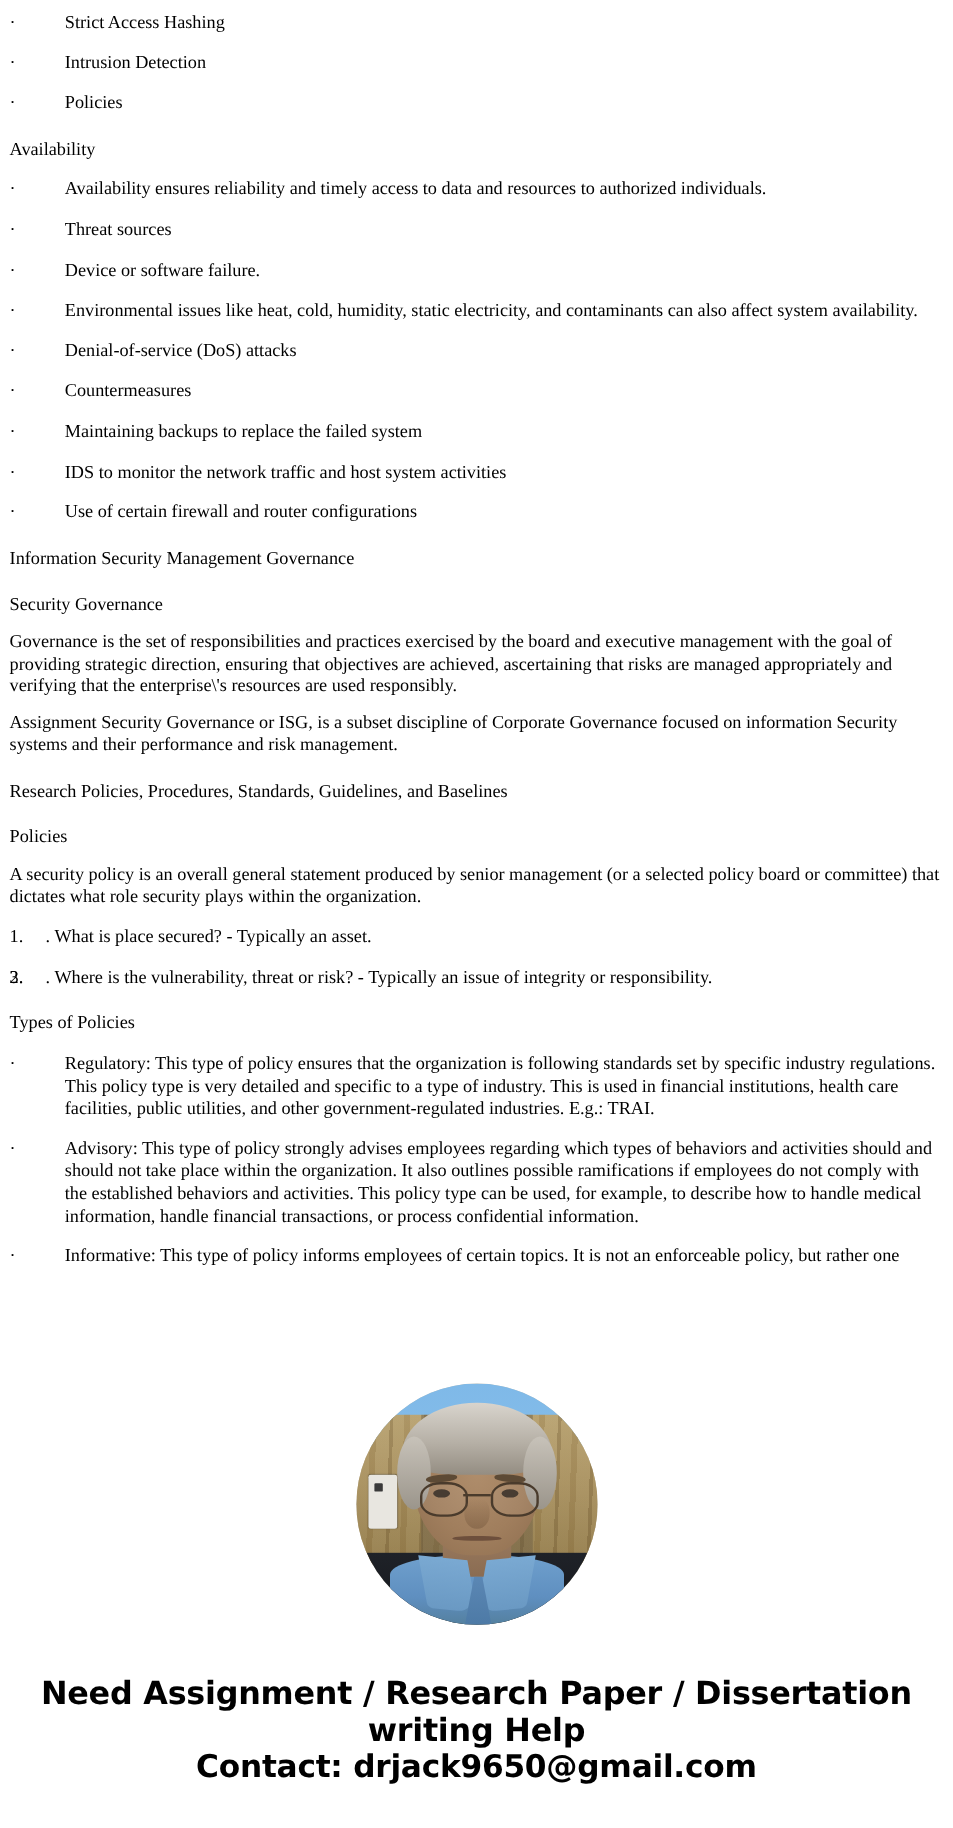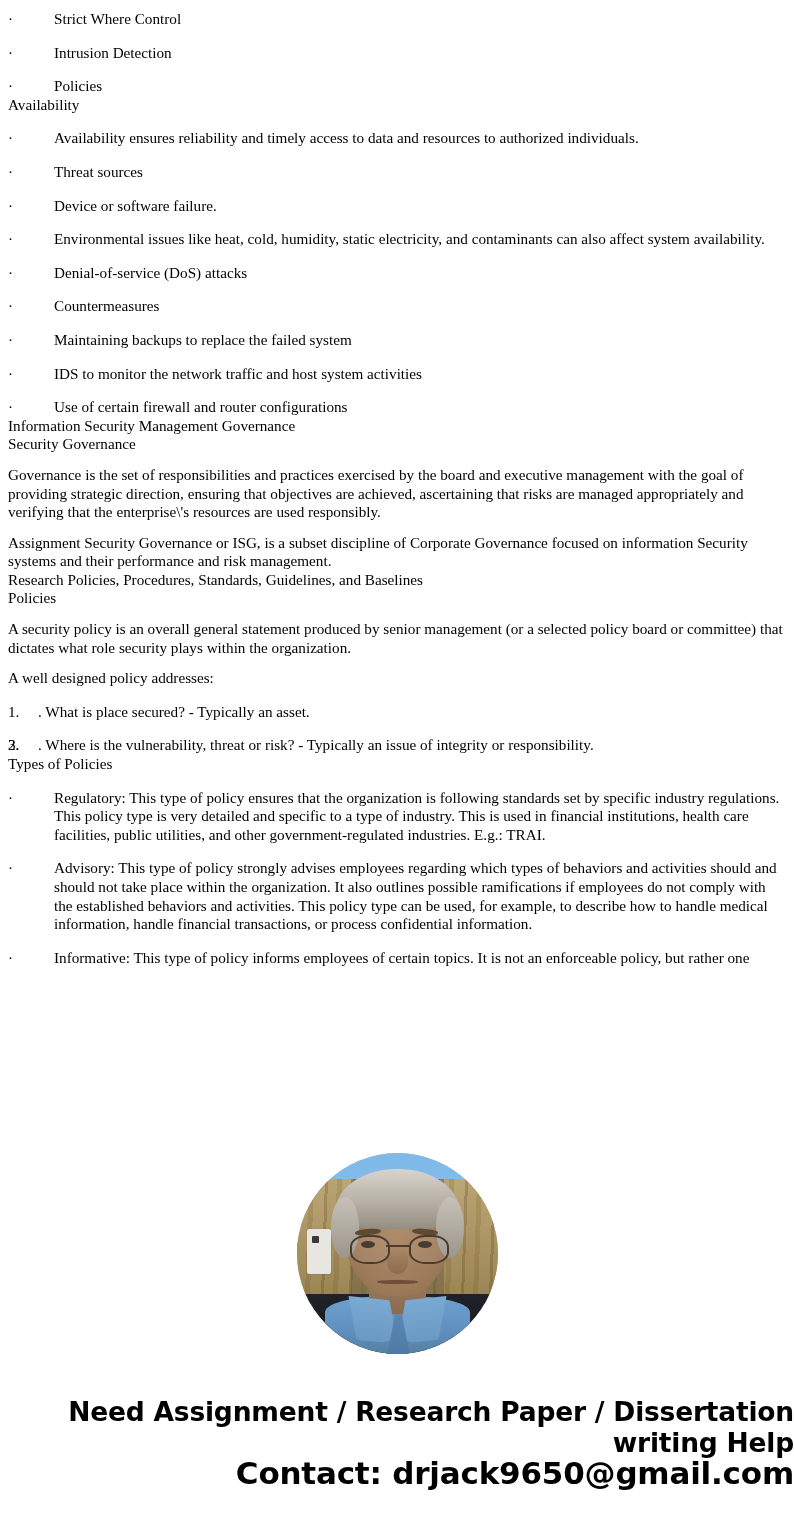--- a/index.html
+++ b/index.html
@@ -34,21 +34,21 @@
   .blk {
     font-size: 15.2px;
     line-height: 18.6px;
     margin: 0;
     padding: 0;
     text-align: left;
   }
   
   .para        { margin-top: 12px; }
   .para:first-child { margin-top: 0; }
-  .head        { margin-top: 0; }
+  .head        { margin-top: 20px; }
   .bullet      { margin-top: 15px; position: relative; padding-left: 46px; }
   .bullet .mk  { position: absolute; left: 0; top: 0; width: 46px; }
   .num         { margin-top: 15px; position: relative; padding-left: 30px; }
   .num .mk     { position: absolute; left: 0; top: 0; width: 30px; }
 
   
   #doc-inner > .blk:first-child { margin-top: 10px; }
 
   
   #photo-wrap {
@@ -167,54 +167,53 @@
     position: absolute; left: 40%; top: 63%; width: 20%; height: 2.4%;
     background: #6d4f3c; border-radius: 40%;
   }
 
   
   #promo {
     position: absolute;
     left: 0;
     top: 1396px;
     width: 794px;
-    text-align: right;
+    text-align: center;
     font-family: "DejaVu Sans", "Liberation Sans", sans-serif;
     font-weight: bold;
     color: #000000;
   }
   #promo .l1 { font-size: 26.5px; line-height: 31px; letter-spacing: -0.2px; }
-  #promo .l2 { font-size: 31px; line-height: 31px; letter-spacing: -0.2px; }
+  #promo .l2 { font-size: 26px; line-height: 31px; letter-spacing: -0.2px; }
 </style>
 </head>
 <body>
 
 <div id="doc-area">
   <div id="doc-inner">
-      <div class="blk bullet"><span class="mk">·</span><span>Strict Where Control</span></div>
+      <div class="blk bullet"><span class="mk">·</span><span>Strict Access Hashing</span></div>
       <div class="blk bullet"><span class="mk">·</span><span>Intrusion Detection</span></div>
       <div class="blk bullet"><span class="mk">·</span><span>Policies</span></div>
       <div class="blk head">Availability</div>
       <div class="blk bullet"><span class="mk">·</span><span>Availability ensures reliability and timely access to data and resources to authorized individuals.</span></div>
       <div class="blk bullet"><span class="mk">·</span><span>Threat sources</span></div>
       <div class="blk bullet"><span class="mk">·</span><span>Device or software failure.</span></div>
       <div class="blk bullet"><span class="mk">·</span><span>Environmental issues like heat, cold, humidity, static electricity, and contaminants can also affect system availability.</span></div>
       <div class="blk bullet"><span class="mk">·</span><span>Denial-of-service (DoS) attacks</span></div>
       <div class="blk bullet"><span class="mk">·</span><span>Countermeasures</span></div>
       <div class="blk bullet"><span class="mk">·</span><span>Maintaining backups to replace the failed system</span></div>
       <div class="blk bullet"><span class="mk">·</span><span>IDS to monitor the network traffic and host system activities</span></div>
       <div class="blk bullet"><span class="mk">·</span><span>Use of certain firewall and router configurations</span></div>
       <div class="blk head">Information Security Management Governance</div>
       <div class="blk head">Security Governance</div>
       <div class="blk para">Governance is the set of responsibilities and practices exercised by the board and executive management with the goal of providing strategic direction, ensuring that objectives are achieved, ascertaining that risks are managed appropriately and verifying that the enterprise\'s resources are used responsibly.</div>
       <div class="blk para">Assignment Security Governance or ISG, is a subset discipline of Corporate Governance focused on information Security systems and their performance and risk management.</div>
       <div class="blk head">Research Policies, Procedures, Standards, Guidelines, and Baselines</div>
       <div class="blk head">Policies</div>
       <div class="blk para">A security policy is an overall general statement produced by senior management (or a selected policy board or committee) that dictates what role security plays within the organization.</div>
-      <div class="blk para">A well designed policy addresses:</div>
       <div class="blk num"><span class="mk">1.</span><span>. What is place secured? - Typically an asset.</span></div>
       <div class="blk num"><span class="mk">2.</span></div>
       <div class="blk num"><span class="mk">3.</span><span>. Where is the vulnerability, threat or risk? - Typically an issue of integrity or responsibility.</span></div>
       <div class="blk head">Types of Policies</div>
       <div class="blk bullet"><span class="mk">·</span><span>Regulatory: This type of policy ensures that the organization is following standards set by specific industry regulations. This policy type is very detailed and specific to a type of industry. This is used in financial institutions, health care facilities, public utilities, and other government-regulated industries. E.g.: TRAI.</span></div>
       <div class="blk bullet"><span class="mk">·</span><span>Advisory: This type of policy strongly advises employees regarding which types of behaviors and activities should and should not take place within the organization. It also outlines possible ramifications if employees do not comply with the established behaviors and activities. This policy type can be used, for example, to describe how to handle medical information, handle financial transactions, or process confidential information.</span></div>
       <div class="blk bullet"><span class="mk">·</span><span>Informative: This type of policy informs employees of certain topics. It is not an enforceable policy, but rather one</span></div>
     </div>
 </div>
 

